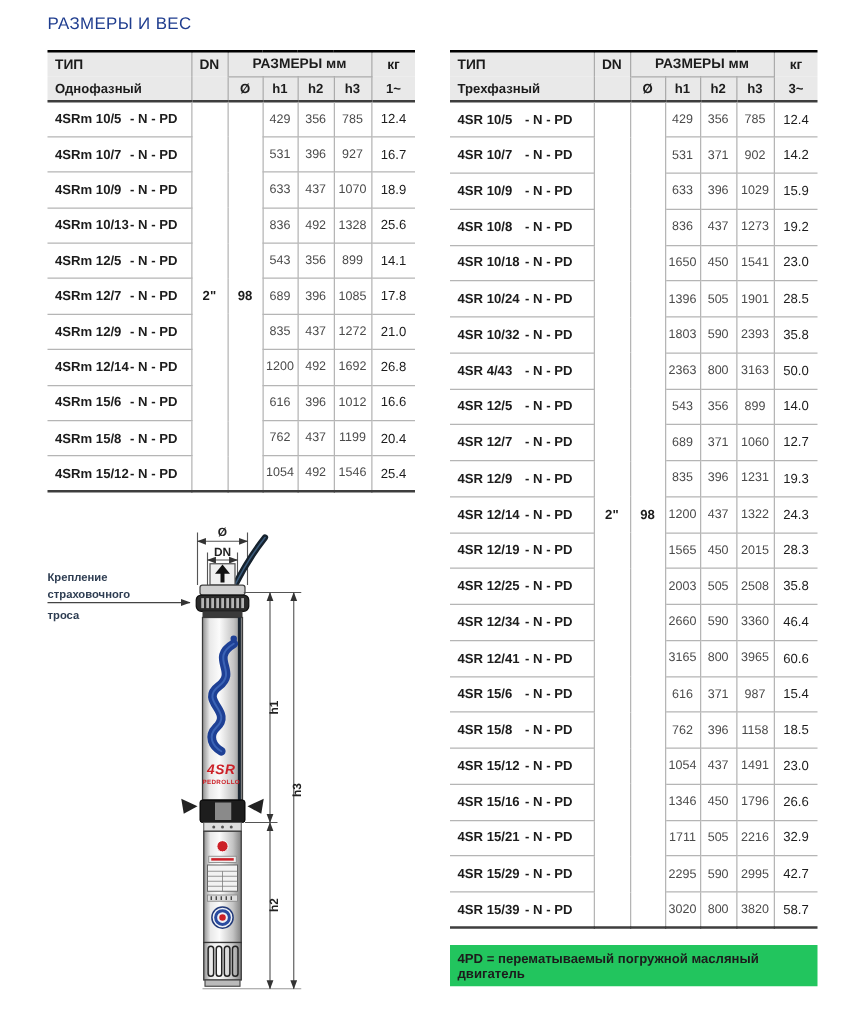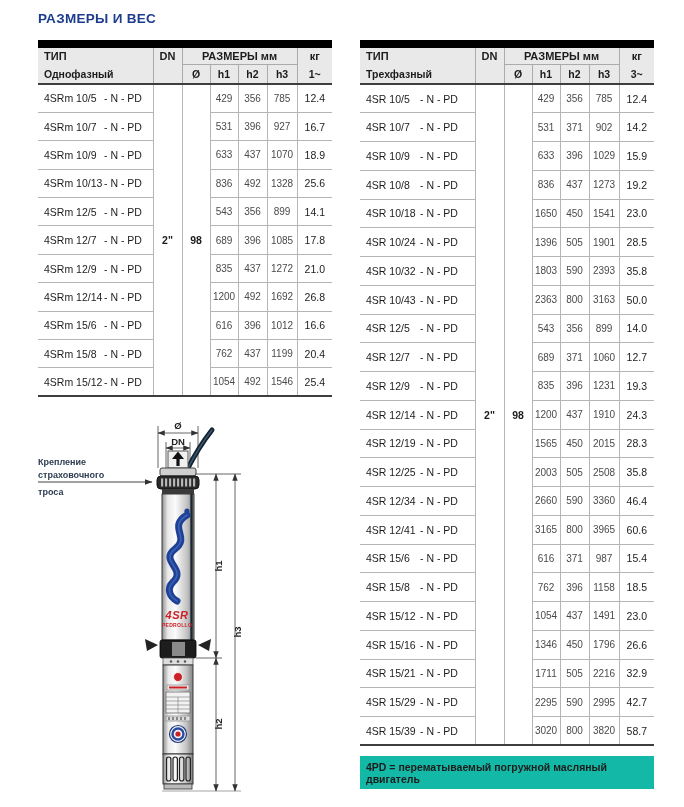--- a/index.html
+++ b/index.html
@@ -1,47 +1,47 @@
 <!DOCTYPE html>
 <html><head>
 <meta charset="utf-8">
 <style>
   *{margin:0;padding:0;box-sizing:border-box}
   html,body{background:#ffffff}
   body{font-family:"Liberation Sans",sans-serif;color:#1c1c1c}
   .page{position:relative;width:684px;height:807px;background:#fff;overflow:hidden}
 
-  .title{position:absolute;left:38px;top:11px;font-size:13.5px;font-weight:bold;color:#1e3c8e;letter-spacing:.3px}
+  .title{position:absolute;left:38px;top:11px;font-size:13.5px;font-weight:normal;color:#1e3c8e;letter-spacing:.3px}
 
   .tbl{position:absolute;top:40px}
   .tbl-0{left:38px;width:294px}
   .tbl-1{left:360px;width:294px}
 
   table{width:100%;border-collapse:collapse;table-layout:fixed;
-        border-top:8px solid #000000;border-bottom:2px solid #3e3e3e}
+        border-top:2px solid #000000;border-bottom:2px solid #3e3e3e}
 
   thead th{background:#e9e9e9;font-size:10.5px;font-weight:bold;height:20px;
            vertical-align:middle;text-align:center;border-right:1px solid #ababab;color:#1c1c1c}
   thead .hrow1 th{font-weight:bold;font-size:11px}
   thead th.no-r{border-right:none}
   thead th.th-left{text-align:left;padding-left:6px}
   thead th.th-dims{border-bottom:1px solid #ababab}
   thead tr:last-child th{border-bottom:2px solid #3e3e3e}
 
   tbody td{font-size:10px;text-align:center;vertical-align:middle;color:#4a4a4a;
            border-right:1px solid #b5b5b5;border-bottom:1px solid #b5b5b5;height:28.4px}
   .tbl-1 tbody td{height:28.75px}
   tbody tr:last-child td{border-bottom:none}
-  td.c-type{text-align:left;padding-left:6px;font-weight:normal;color:#1c1c1c;font-size:10.5px}
+  td.c-type{text-align:left;padding-left:6px;font-weight:bold;color:#1c1c1c;font-size:10.5px}
   td.c-dn,td.c-dia{font-weight:bold;color:#1c1c1c;font-size:10.5px;border-bottom:none}
   td.c-kg{font-weight:normal;color:#1c1c1c;border-right:none;font-size:10.5px}
   .model{display:inline-block;width:60px}
   .tbl-1 .model{width:54px}
 
-  .footer-note{position:absolute;left:360px;top:756px;width:294px;background:#14b8a6;
+  .footer-note{position:absolute;left:360px;top:756px;width:294px;background:#22c55e;
                font-size:10.5px;font-weight:bold;color:#1c1c1c;padding:5px 6px 4px 6px}
 
   .drawing{position:absolute;left:35px;top:418px}
   .dim-label{font-size:9.5px;font-weight:bold;fill:#222}
   .cable-label{font-size:9px;font-weight:bold;fill:#2e3d52}
   .logo-4sr{font-size:11px;font-weight:bold;font-style:italic;fill:#cc2027;letter-spacing:.5px}
   .logo-brand{font-size:5px;font-weight:bold;fill:#cc2027;letter-spacing:.3px}
 </style>
 </head>
 <body>
@@ -236,21 +236,21 @@
             <td class="c-kg">28.5</td>
           </tr>
           <tr>
             <td class="c-type"><span class="model">4SR 10/32</span><span class="suffix">- N - PD</span></td>
             <td class="c-num">1803</td>
             <td class="c-num">590</td>
             <td class="c-num">2393</td>
             <td class="c-kg">35.8</td>
           </tr>
           <tr>
-            <td class="c-type"><span class="model">4SR 10/43</span><span class="suffix">- N - PD</span></td>
+            <td class="c-type"><span class="model">4SR 4/43</span><span class="suffix">- N - PD</span></td>
             <td class="c-num">2363</td>
             <td class="c-num">800</td>
             <td class="c-num">3163</td>
             <td class="c-kg">50.0</td>
           </tr>
           <tr>
             <td class="c-type"><span class="model">4SR 12/5</span><span class="suffix">- N - PD</span></td>
             <td class="c-num">543</td>
             <td class="c-num">356</td>
             <td class="c-num">899</td>
@@ -267,21 +267,21 @@
             <td class="c-type"><span class="model">4SR 12/9</span><span class="suffix">- N - PD</span></td>
             <td class="c-num">835</td>
             <td class="c-num">396</td>
             <td class="c-num">1231</td>
             <td class="c-kg">19.3</td>
           </tr>
           <tr>
             <td class="c-type"><span class="model">4SR 12/14</span><span class="suffix">- N - PD</span></td>
             <td class="c-num">1200</td>
             <td class="c-num">437</td>
-            <td class="c-num">1910</td>
+            <td class="c-num">1322</td>
             <td class="c-kg">24.3</td>
           </tr>
           <tr>
             <td class="c-type"><span class="model">4SR 12/19</span><span class="suffix">- N - PD</span></td>
             <td class="c-num">1565</td>
             <td class="c-num">450</td>
             <td class="c-num">2015</td>
             <td class="c-kg">28.3</td>
           </tr>
           <tr>

